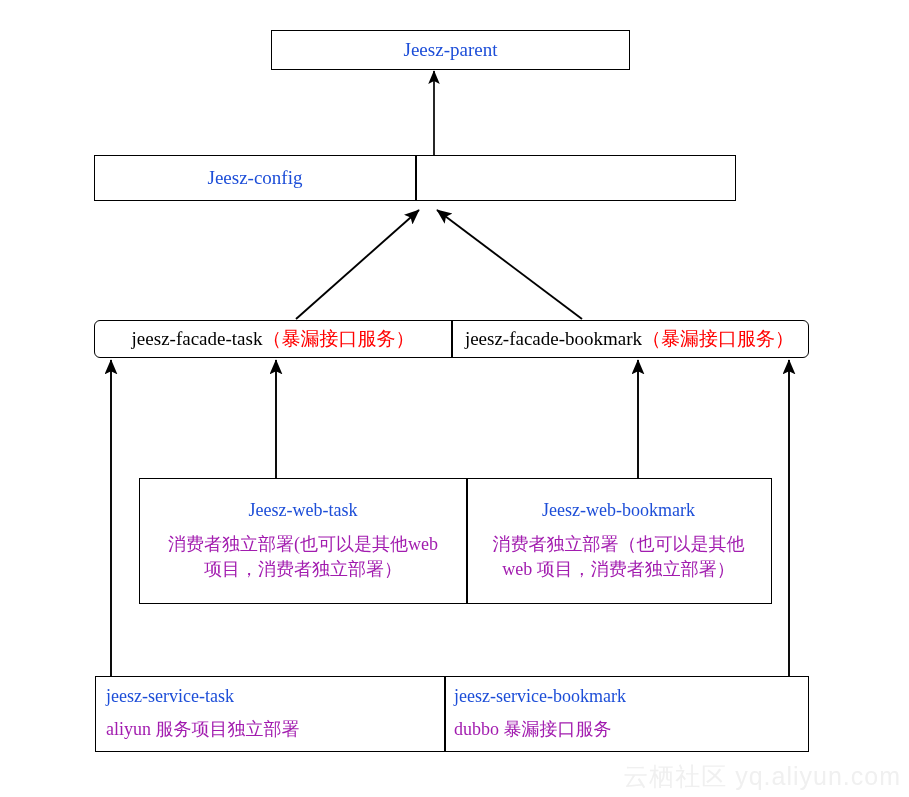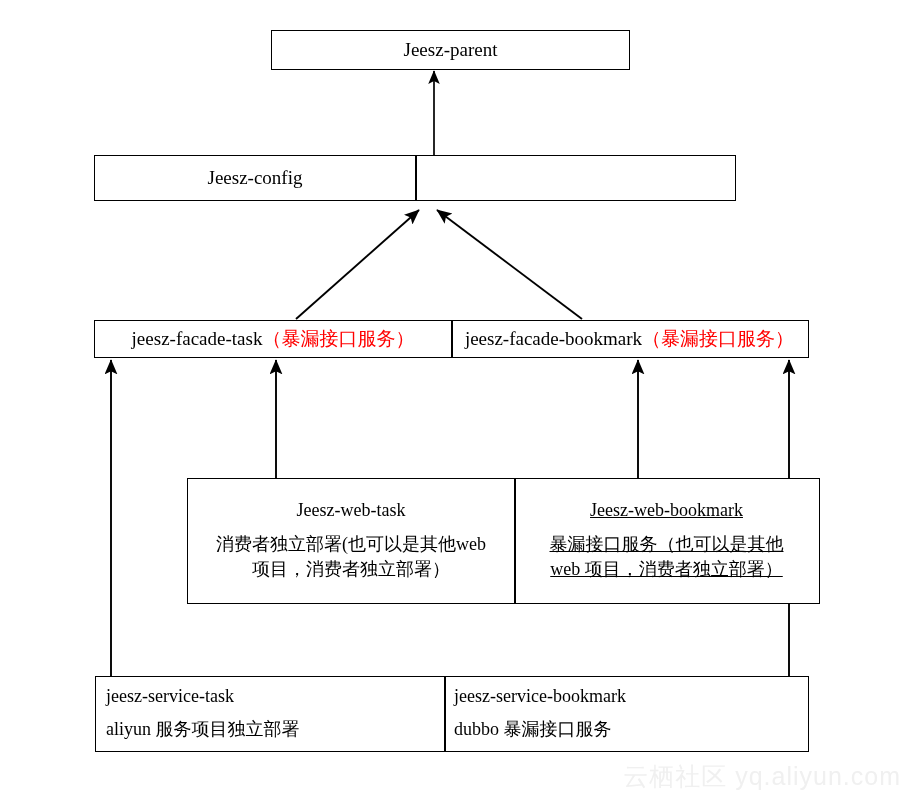--- a/index.html
+++ b/index.html
@@ -31,28 +31,28 @@
   }
   .cell.ctr { align-items: center; text-align: center; }
   .cell.lft { align-items: flex-start; text-align: left; padding-left: 10px; }
   .divider {
     position: absolute;
     width: 1.6px;
     background: #000000;
     z-index: 4;
   }
   .title-line {
-    color: #000000;
+    color: #1d4ed8;
     font-size: 19px;
     line-height: 1.25;
     white-space: nowrap;
   }
   .title-line.small { font-size: 18px; }
   .red {
-    color: #000000;
+    color: #a21caf;
     font-size: 18px;
     line-height: 1.5;
   }
   .red.tight { line-height: 1.42; }
   .inline-label {
     color: #000000;
     font-size: 19px;
   }
   .inline-red {
     color: #ff0000;
@@ -113,44 +113,44 @@
     </div>
   </div>
 
   <div class="box" style="left:94px; top:155px; width:642px; height:46px;">
     <div class="cell ctr" style="left:0; top:0; width:50%; bottom:0;">
       <span class="title-line">Jeesz-config</span>
     </div>
     <div class="divider" style="left:50%; top:0; bottom:0; height:100%;"></div>
   </div>
 
-  <div class="box" style="left:94px; top:320px; width:715px; height:38px;">
+  <div class="box" style="left:94px; top:320px; width:715px; height:38px;border-radius:6px;">
     <div class="cell ctr" style="left:0; top:0; width:356px; bottom:0;">
       <div style="white-space:nowrap;">
         <span class="inline-label">jeesz-facade-task</span><span class="inline-red">（暴漏接口服务）</span>
       </div>
     </div>
     <div class="divider" style="left:356px; top:0; height:100%;"></div>
     <div class="cell ctr" style="left:356px; top:0; right:0; bottom:0;justify-content:center;">
       <div style="white-space:nowrap;">
         <span class="inline-label">jeesz-facade-bookmark</span><span class="inline-red">（暴漏接口服务）</span>
       </div>
     </div>
   </div>
 
-  <div class="box" style="left:139px; top:478px; width:633px; height:126px;margin-left:48px;">
+  <div class="box" style="left:139px; top:478px; width:633px; height:126px;">
     <div class="cell ctr" style="left:0; top:0; width:326px; bottom:0; padding:0 6px;">
       <span class="title-line small" style="margin-bottom:10px;">Jeesz-web-task</span>
       <span class="red tight">消费者独立部署(也可以是其他web</span>
       <span class="red tight">项目，消费者独立部署）</span>
     </div>
     <div class="divider" style="left:326px; top:0; height:100%;"></div>
-    <div class="cell ctr" style="left:326px; top:0; right:0; bottom:0; padding:0 6px;text-decoration:underline;">
+    <div class="cell ctr" style="left:326px; top:0; right:0; bottom:0; padding:0 6px;">
       <span class="title-line small" style="margin-bottom:10px;">Jeesz-web-bookmark</span>
-      <span class="red tight">暴漏接口服务（也可以是其他</span>
+      <span class="red tight">消费者独立部署（也可以是其他</span>
       <span class="red tight">web 项目，消费者独立部署）</span>
     </div>
   </div>
 
   <div class="box" style="left:95px; top:676px; width:714px; height:76px;">
     <div class="cell lft" style="left:0; top:0; width:348px; bottom:0;">
       <span class="title-line small" style="margin-bottom:8px;">jeesz-service-task</span>
       <span class="red">aliyun 服务项目独立部署</span>
     </div>
     <div class="divider" style="left:348px; top:0; height:100%;"></div>

